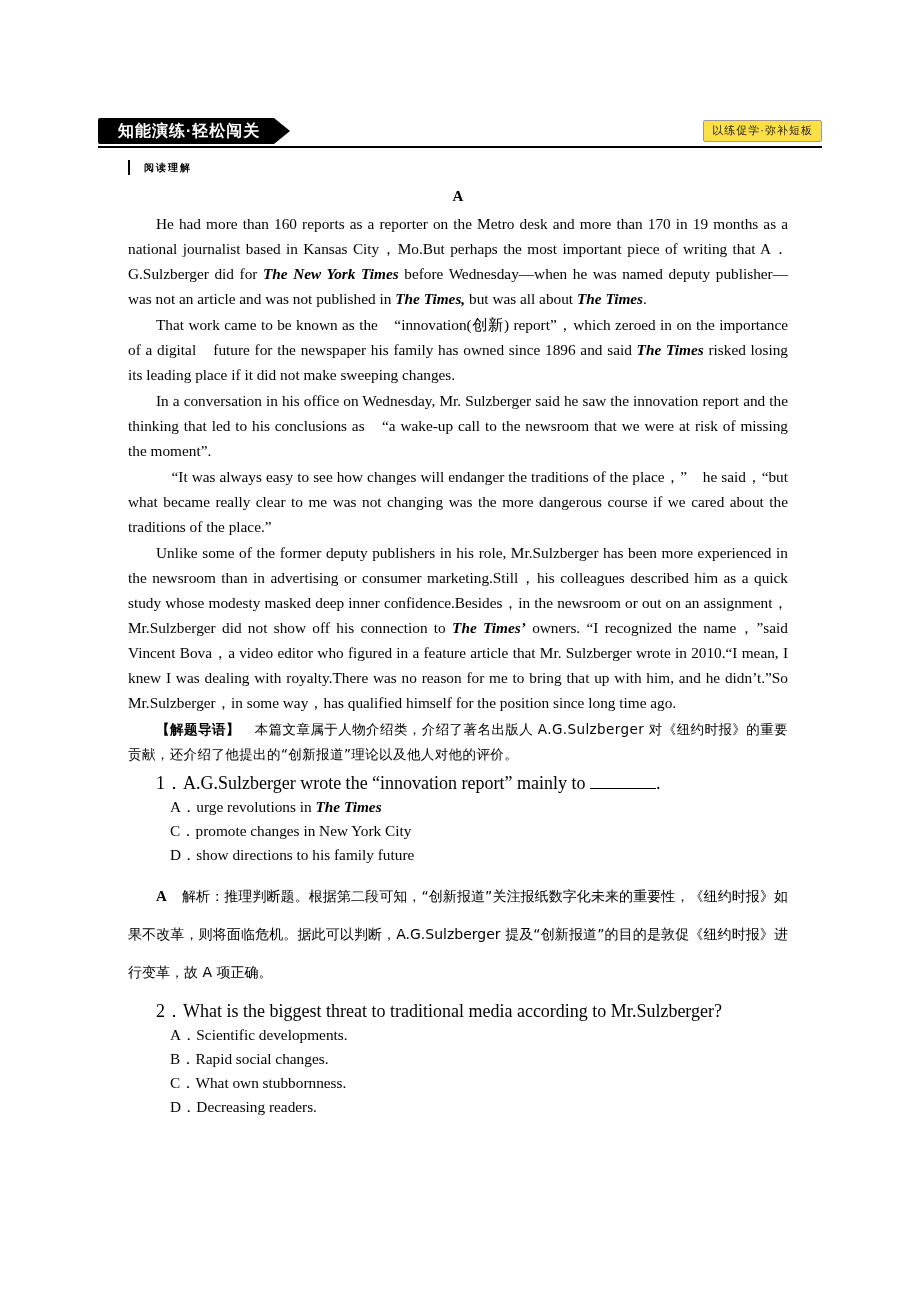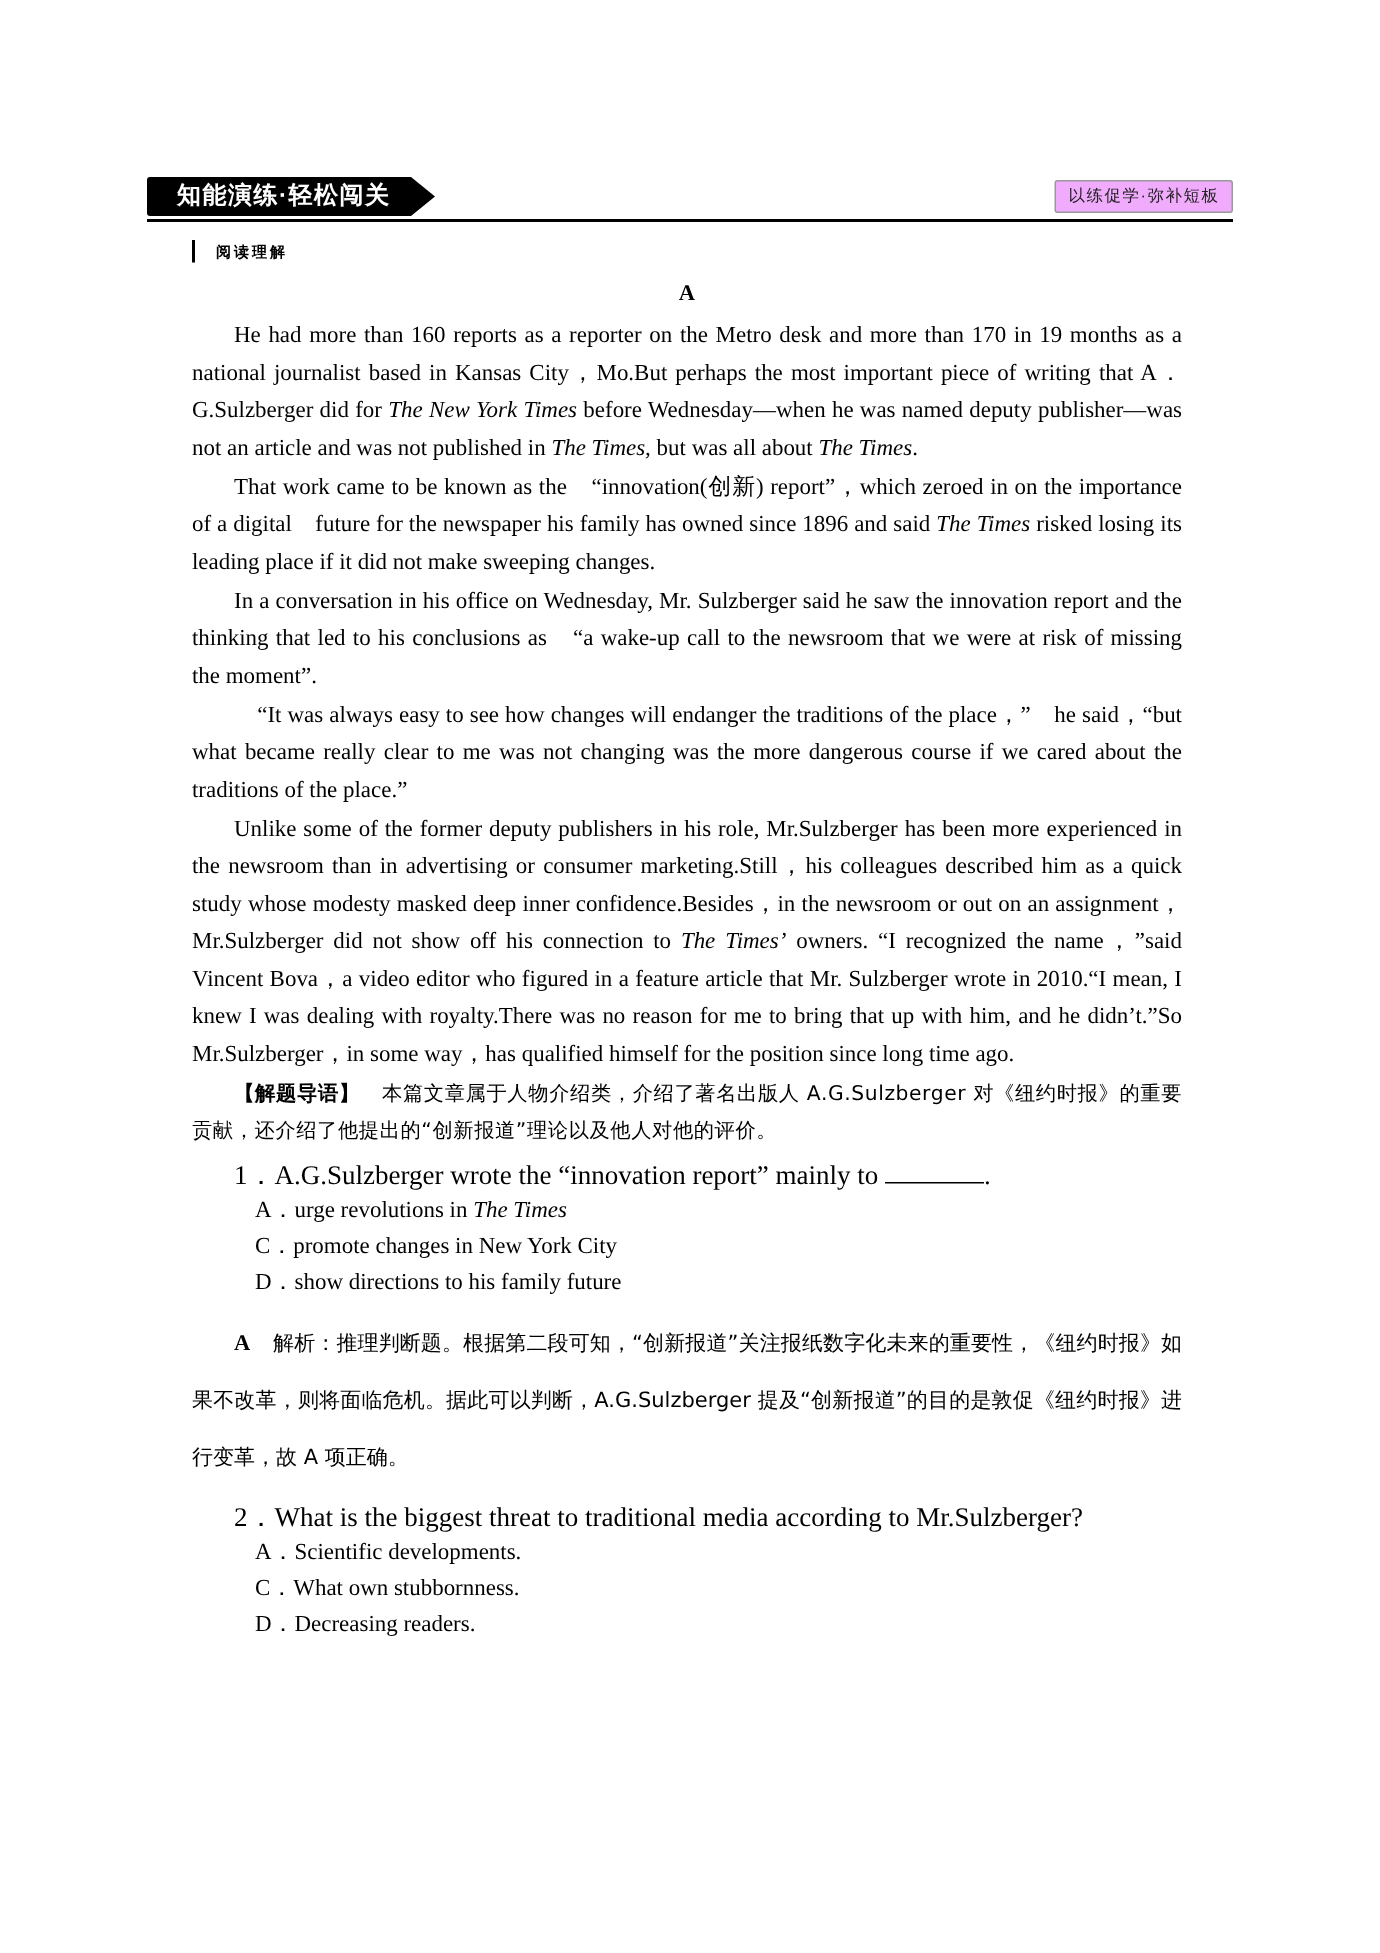--- a/index.html
+++ b/index.html
@@ -64,21 +64,21 @@
     height: 22px;
     background: #d9d9d9;
     border-radius: 3px;
     z-index: -1;
   }
   .tagline {
     position: absolute;
     right: 0;
     top: 2px;
     border: 1px solid #999999;
-    background: #f0abfc;
+    background: #fde047;
     font-family: "Liberation Sans", sans-serif;
     font-size: 11px;
     color: #222222;
     padding: 2px 8px 3px 8px;
     letter-spacing: 1px;
     border-radius: 2px;
   }
   .rule {
     position: absolute;
     left: 98px;
@@ -120,21 +120,21 @@
     margin: 0 0 6px 0;
   }
   p.para {
     margin: 0 0 1px 0;
     font-size: 15.3px;
     line-height: 25px;
     text-align: justify;
     text-justify: inter-word;
     text-indent: 28px;
   }
-  .it { font-style: italic; }
+  .it { font-style: italic; font-weight: bold; }
   .cn {
     font-family: "DejaVu Sans", sans-serif;
     font-size: 13.5px;
   }
   
   .guide {
     margin-top: 2px;
     font-size: 14.6px;
     line-height: 25px;
     text-align: justify;
@@ -238,17 +238,18 @@
     <div class="option">D．show directions to his family future</div>
 
     <div class="answer">
       <span class="ansletter">A</span>　<span class="cn">解析：推理判断题。根据第二段可知，“创新报道”关注报纸数字化未来的重要性，《纽约时报》如果不改革，则将面临危机。据此可以判断，A.G.Sulzberger 提及“创新报道”的目的是敦促《纽约时报》进行变革，故 A 项正确。</span>
     </div>
 
     <div class="question gap-q2">
       <span>2．</span><span>What is the biggest threat to traditional media according to Mr.Sulzberger?</span>
     </div>
     <div class="option">A．Scientific developments.</div>
+    <div class="option">B．Rapid social changes.</div>
     <div class="option">C．What own stubbornness.</div>
     <div class="option">D．Decreasing readers.</div>
 
   </div>
 </div>
 
 </body></html>

